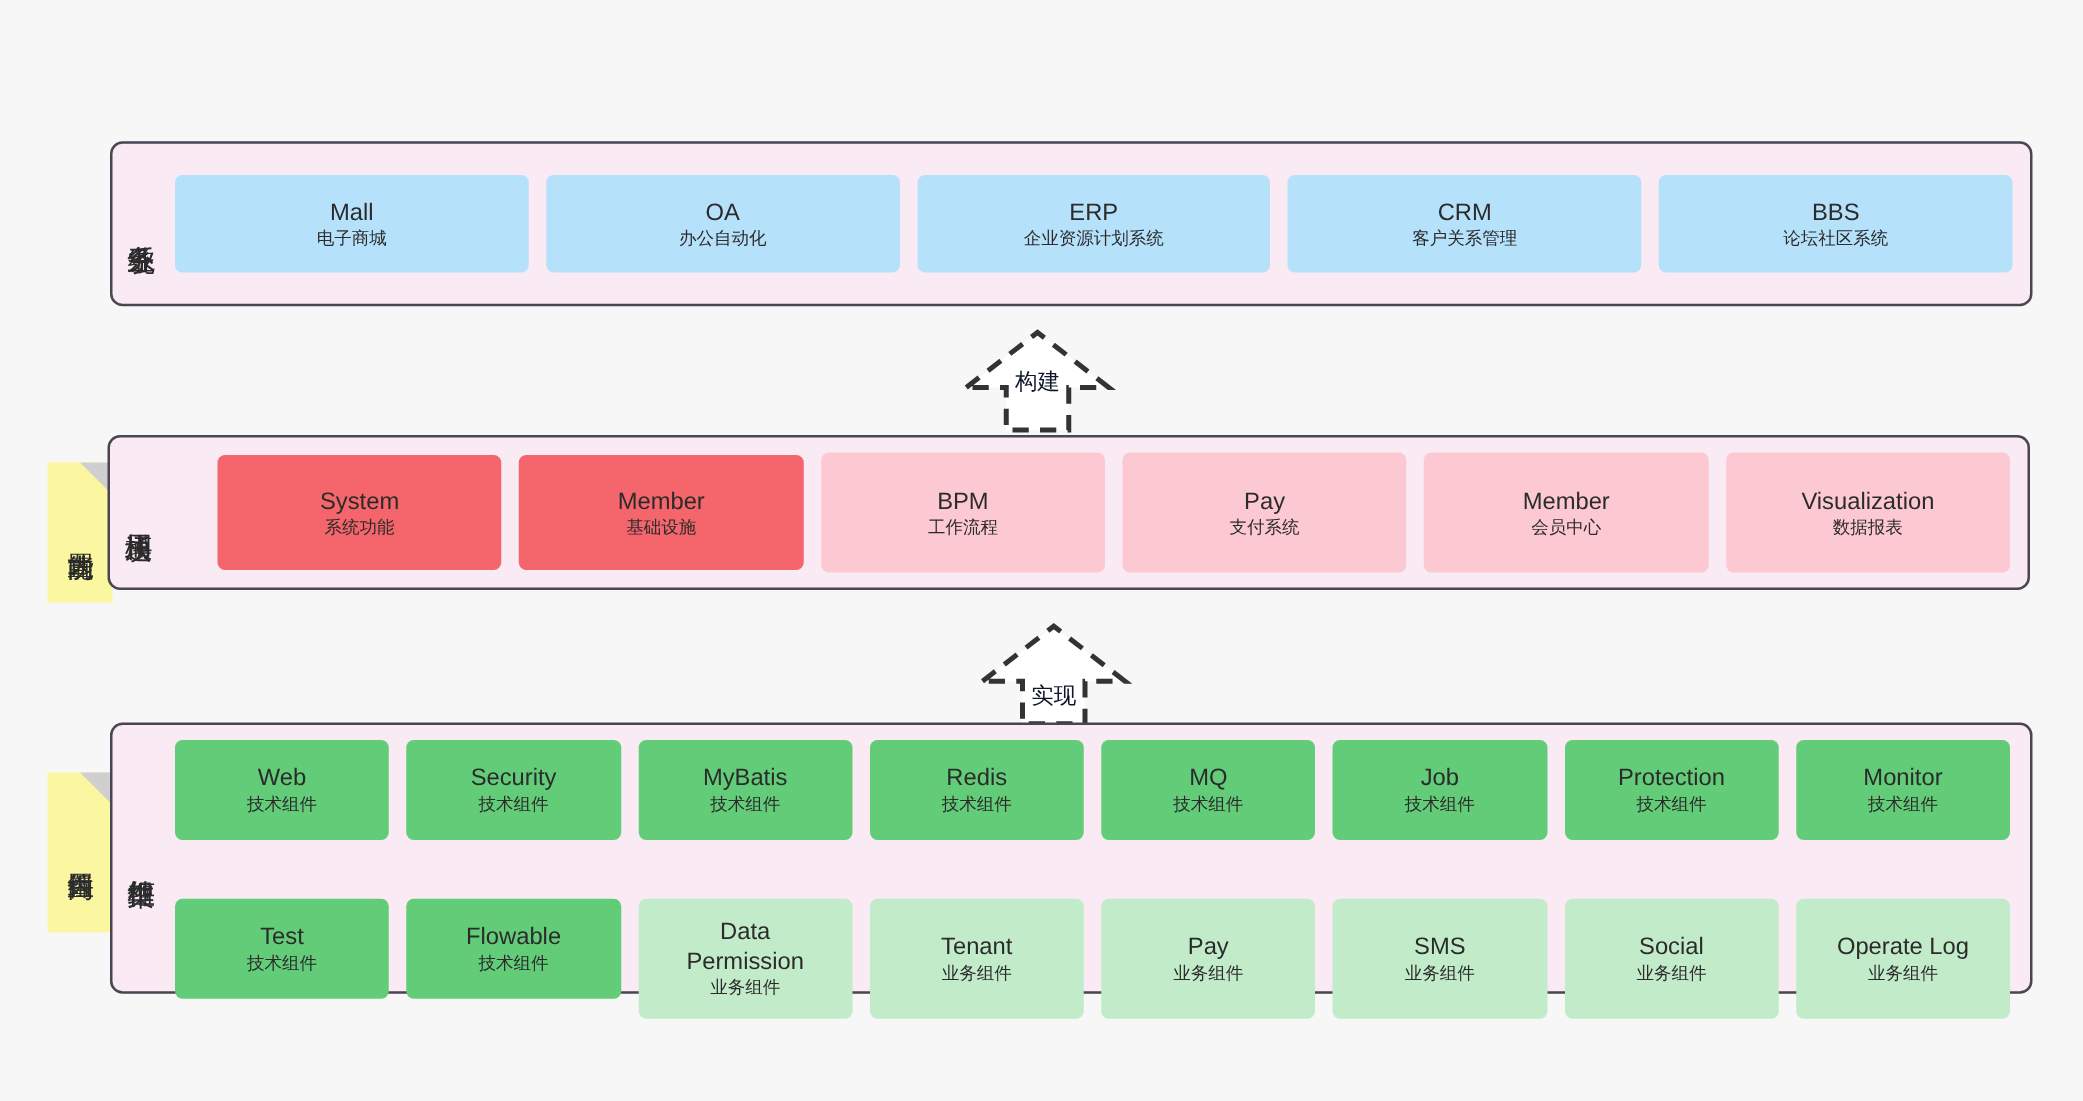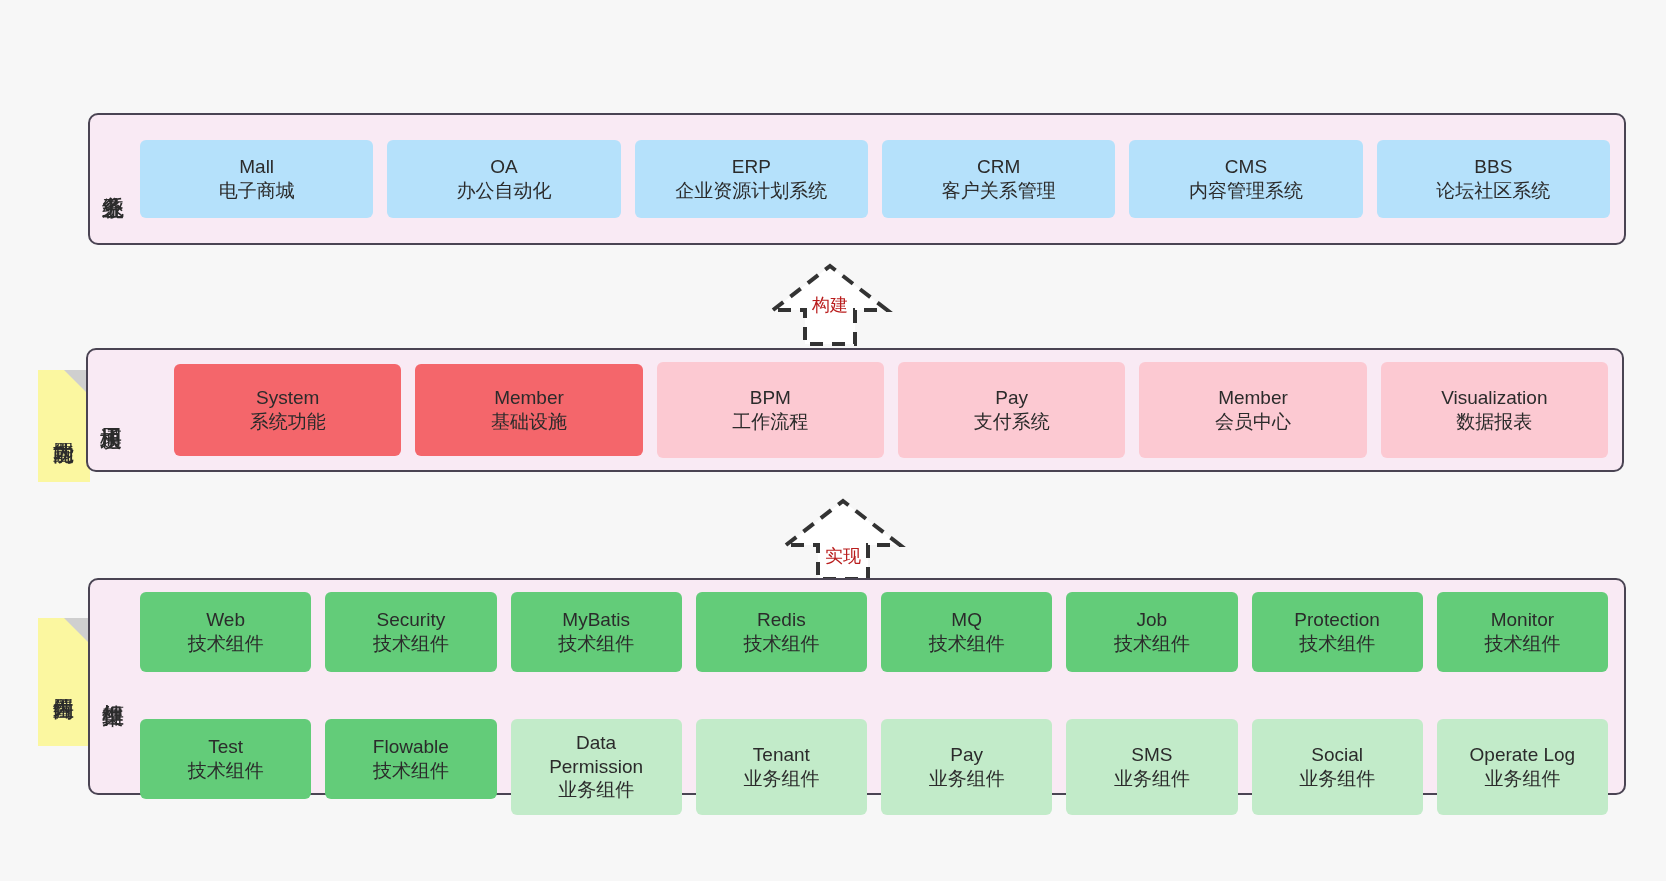--- a/index.html
+++ b/index.html
@@ -75,21 +75,21 @@
     align-items: center;
     justify-content: center;
     text-align: center;
     box-sizing: border-box;
     padding: 4px 16px;
     line-height: 1.24;
     color: #2b2b2b;
     flex: 1 1 0;
   }
   .card .card-en { font-size: 19px; }
-  .card .card-cn { font-size: 19px; }
+  .card .card-cn { font-size: 14px; }
 
   .card.blue  { background: #b5e1fb; height: 78px; }
   .card.red   { background: #f4666b; height: 92px; }
   .card.pink  { background: #fcc9d2; height: 96px; }
   .card.green { background: #63cc79; height: 80px; }
   .card.lgreen{ background: #c2ebc9; height: 96px; }
 
   
   .note {
     position: absolute;
@@ -115,21 +115,21 @@
     border-left: 26px solid transparent;
   }
 
   
   .arrow {
     position: absolute;
   }
   .arrow-label {
     position: absolute;
     font-size: 18px;
-    color: #b91c1c;
+    color: #0f172a;
     white-space: nowrap;
     user-select: none;
   }
 </style>
 </head>
 <body>
 
 <div id="canvas">
 
   <div class="panel" id="panel-business" style="left:88px; top:113px; width:1538px; height:132px;">
@@ -143,24 +143,20 @@
         <span class="card-en">OA</span>
         <span class="card-cn">办公自动化</span>
       </div>
       <div class="card blue">
         <span class="card-en">ERP</span>
         <span class="card-cn">企业资源计划系统</span>
       </div>
       <div class="card blue">
         <span class="card-en">CRM</span>
         <span class="card-cn">客户关系管理</span>
-      </div>
-      <div class="card blue">
-        <span class="card-en">CMS</span>
-        <span class="card-cn">内容管理系统</span>
       </div>
       <div class="card blue">
         <span class="card-en">BBS</span>
         <span class="card-cn">论坛社区系统</span>
       </div>
     </div>
   </div>
 
   <div class="arrow" style="left:755px; top:258px; width:150px; height:92px;">
     <svg width="150" height="92" viewBox="0 0 150 92">

